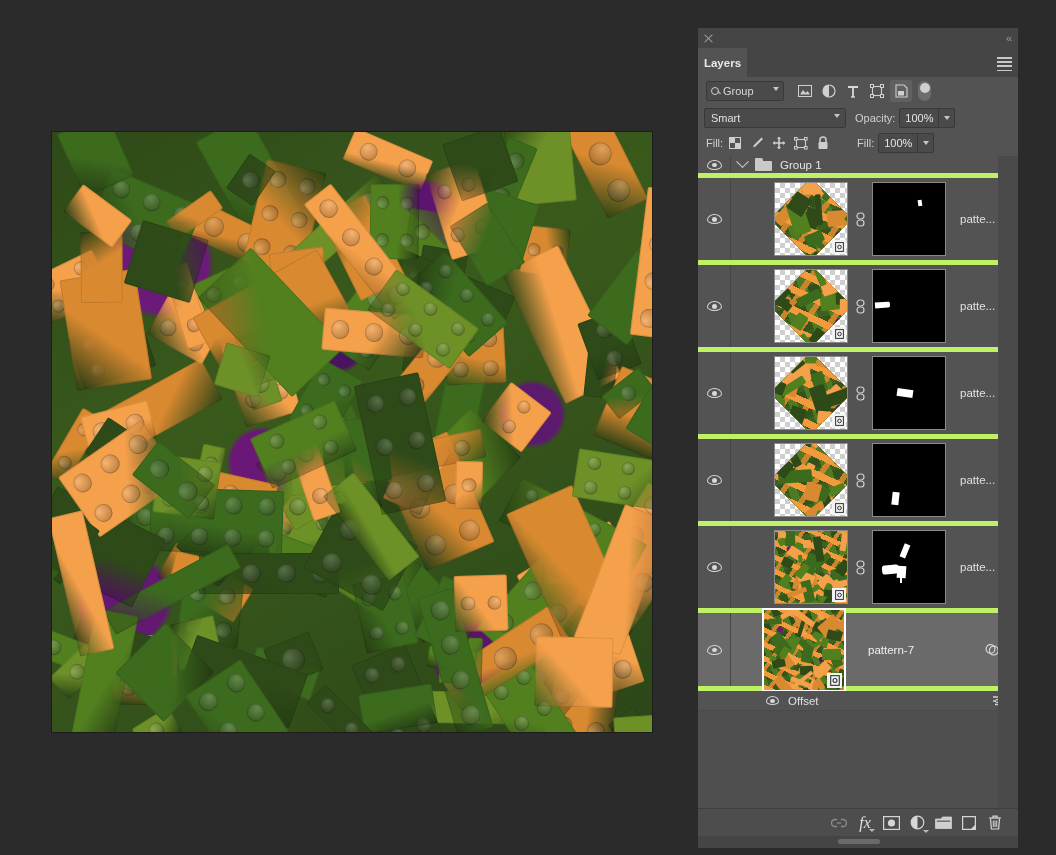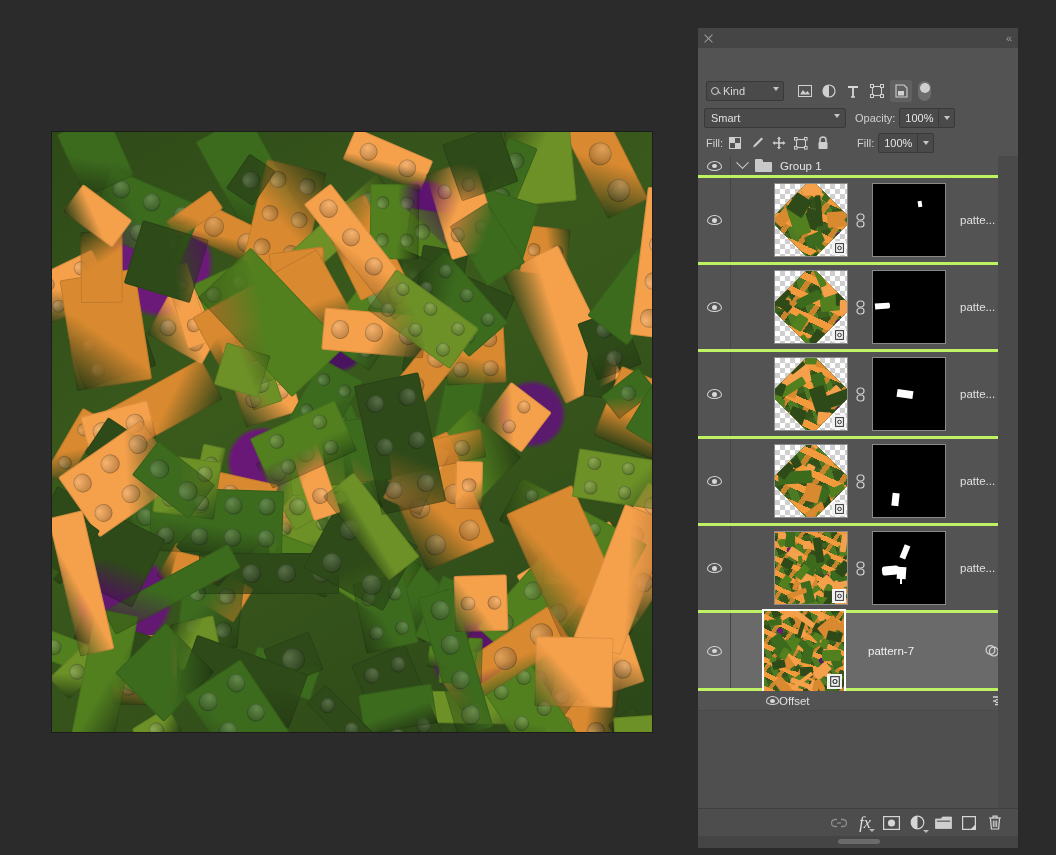--- a/index.html
+++ b/index.html
@@ -98,21 +98,21 @@
   #lock-label{margin-left:8px;}
   .lock-ico{width:20px;height:20px;margin-left:2px;display:flex;align-items:center;justify-content:center;cursor:pointer;position:relative;}
   #fill-label{margin-left:24px;}
   #fill-field{margin-left:4px;width:38px;height:18px;background:#4a4a4a;border:1px solid #393939;border-radius:2px 0 0 2px;
     display:flex;align-items:center;justify-content:center;color:#e6e6e6;cursor:text;}
   #fill-caret-box{width:15px;height:18px;background:#4a4a4a;border:1px solid #393939;border-left:none;border-radius:0 2px 2px 0;
     display:flex;align-items:center;justify-content:center;cursor:pointer;}
 
   
   #layer-list{position:absolute;left:0;top:128px;width:320px;height:652px;background:#4f4f4f;overflow:hidden;}
-  .row{position:relative;width:320px;box-sizing:border-box;border-bottom:3px solid #bef264;display:flex;align-items:center;background:#535353;}
+  .row{position:relative;width:320px;box-sizing:border-box;border-bottom:5px solid #bef264;display:flex;align-items:center;background:#535353;}
   .row.selected{background:#6a6a6a;}
   .eye-cell{width:32px;display:flex;align-items:center;justify-content:center;flex:none;cursor:pointer;}
   .eye{width:15px;height:10px;position:relative;}
   .eye::before{content:"";position:absolute;left:0;top:0;width:15px;height:10px;
     border:1.4px solid #d8d8d8;border-radius:50% 50% 50% 50%/ 60% 60% 40% 40%;box-sizing:border-box;}
   .eye::after{content:"";position:absolute;left:5px;top:3px;width:5px;height:4.6px;background:#d8d8d8;border-radius:50%;}
   .eye-sep{position:absolute;left:32px;top:0;bottom:0;width:1px;background:#454545;}
 
   
   #row-group{height:22px;}
@@ -727,25 +727,36 @@
   </div>
 </div>
 
 <div id="layers-panel">
 
   <div id="panel-topbar">
     <div id="panel-close"></div>
     <div id="panel-collapse">«</div>
   </div>
 
+  <div id="panel-tabbar">
+    <div id="tab-layers">
+      <span>Layers</span>
+    </div>
+    <div id="panel-menu">
+      <i></i>
+        <i></i>
+        <i></i>
+        <i></i>
+    </div>
+  </div>
 
   <div id="filter-row">
     <div id="kind-select">
       <span class="mag"></span>
-      <span>Kind</span>
+      <span>Group</span>
       <span class="caret"></span>
     </div>
     <div id="filter-icons">
       <div class="filter-ico">
         <svg width="14" height="12" viewBox="0 0 14 12">
             <rect x="0.5" y="0.5" width="13" height="11" fill="none" stroke="#d0d0d0"></rect>
             <path d="M2 9.5 L5 5 L7.5 8 L9.5 6 L12 9.5 Z" fill="#d0d0d0"></path>
           </svg>
       </div>
       <div class="filter-ico">
@@ -1227,21 +1238,21 @@
               <circle cx="9.8" cy="7.6" r="4.4" fill="none" stroke="#d4d4d4" stroke-width="1.2"></circle>
             </svg>
         </span>
         <span class="chev-up"></span>
       </div>
     </div>
 
 
     <div class="sf-row">
       <span class="sf-eye" style="margin-left:68px;"></span>
-      <span class="sf-label" style="">Offset</span>
+      <span class="sf-label" style="margin-left:9px;">Offset</span>
       <span id="sf-settings">
         <svg width="14" height="12" viewBox="0 0 14 12">
             <path d="M1 3 H13 M1 7 H13 M3 10.5 H11" stroke="#cfcfcf" stroke-width="1.3"></path>
             <circle cx="9" cy="3" r="1.6" fill="#6a6a6a" stroke="#cfcfcf" stroke-width="1"></circle>
             <circle cx="5" cy="7" r="1.6" fill="#6a6a6a" stroke="#cfcfcf" stroke-width="1"></circle>
           </svg>
       </span>
     </div>
 
     <div id="list-empty" style="height:380px;"></div>

